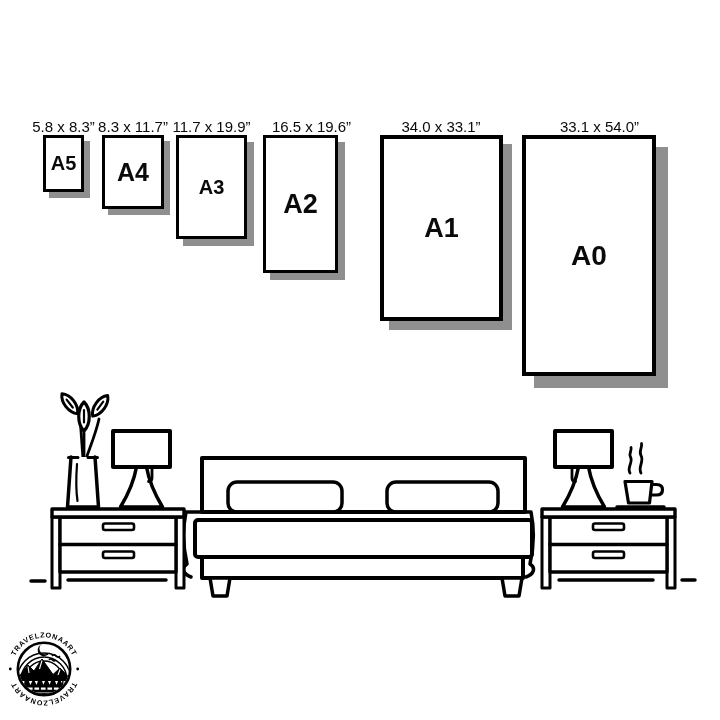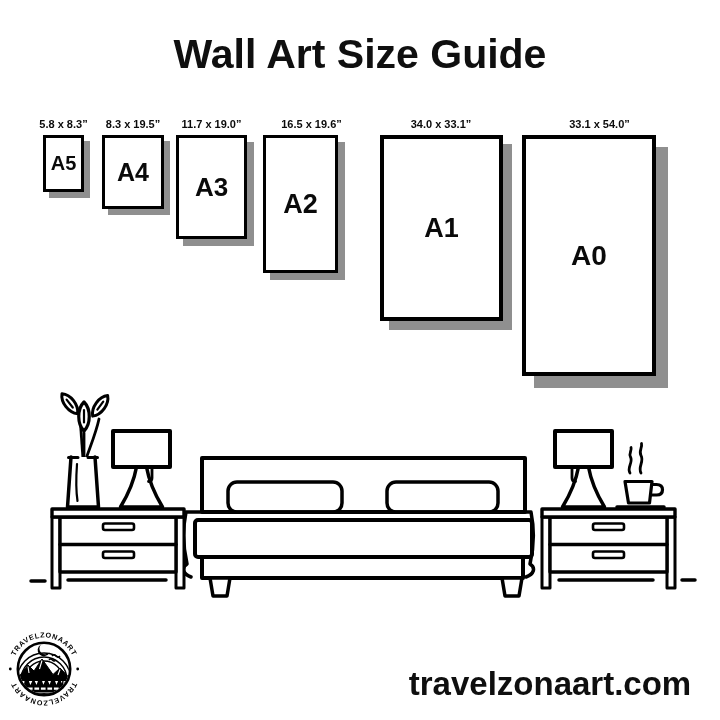--- a/index.html
+++ b/index.html
@@ -8,63 +8,62 @@
     font-family:"Liberation Sans","DejaVu Sans",sans-serif;color:#0a0a0a;
   }
   .title{
     position:absolute;top:31px;left:0;width:720px;text-align:center;
     font-size:41px;font-weight:bold;letter-spacing:0px;color:#0f0f0f;
   }
   
   .size-col{position:absolute;top:118px;}
   .dim{
     position:absolute;top:0;left:50%;transform:translateX(-50%);
-    font-size:11px;font-weight:bold;white-space:nowrap;color:#0a0a0a;
+    font-size:15px;font-weight:normal;white-space:nowrap;color:#0a0a0a;
   }
   .paper{
     position:absolute;top:17px;left:0;background:#fff;border:3px solid #000;
     box-sizing:border-box;display:flex;align-items:center;justify-content:center;
     font-weight:bold;color:#0a0a0a;
   }
   .a5{left:43px;width:41px}  .a5 .paper{width:41px;height:57px;box-shadow:6px 6px 0 #8f8f8f;font-size:20px}
   .a4{left:102px;width:62px} .a4 .paper{width:62px;height:74px;box-shadow:6px 6px 0 #8f8f8f;font-size:25px}
-  .a3{left:176px;width:71px} .a3 .paper{width:71px;height:104px;box-shadow:7px 7px 0 #8f8f8f;font-size:26px}
+  .a3{left:176px;width:71px} .a3 .paper{width:71px;height:104px;box-shadow:7px 7px 0 #8f8f8f;font-size:20px}
   .a2{left:263px;width:97px} .a2 .paper{width:75px;height:138px;box-shadow:7px 7px 0 #8f8f8f;font-size:27px}
   .a1{left:380px;width:122px}.a1 .paper{width:123px;height:186px;border-width:4px;box-shadow:9px 9px 0 #8f8f8f;font-size:27px}
   .a0{left:522px;width:155px}.a0 .paper{width:134px;height:241px;border-width:4px;box-shadow:12px 12px 0 #8f8f8f;font-size:28px}
   
   .scene{position:absolute;left:0;top:380px;width:720px;height:250px;}
   
   .logo{position:absolute;left:2px;top:624px;width:84px;height:88px;}
   .site{
     position:absolute;top:665px;left:384px;width:332px;text-align:center;
     font-size:33px;font-weight:bold;color:#0f0f0f;letter-spacing:0px;
   }
 </style>
 </head>
 <body>
 
 <div class="canvas">
 
-  <div class="title">Wall Art Size Guide</div>
 
   <div class="size-col a5">
     <div class="dim">5.8 x 8.3”</div>
     <div class="paper">
       <span>A5</span>
     </div>
   </div>
   <div class="size-col a4">
-    <div class="dim">8.3 x 19.5”</div>
+    <div class="dim">8.3 x 11.7”</div>
     <div class="paper">
       <span>A4</span>
     </div>
   </div>
   <div class="size-col a3">
-    <div class="dim">11.7 x 19.0”</div>
+    <div class="dim">11.7 x 19.9”</div>
     <div class="paper">
       <span>A3</span>
     </div>
   </div>
   <div class="size-col a2">
     <div class="dim">16.5 x 19.6”</div>
     <div class="paper">
       <span>A2</span>
     </div>
   </div>
@@ -193,15 +192,14 @@
     <circle cx="8.3" cy="45" r="1.4" fill="#000"></circle>
     <circle cx="75.7" cy="45" r="1.4" fill="#000"></circle>
     <text font-size="7.2" font-weight="bold" letter-spacing="0.7" fill="#000" text-anchor="middle" font-family="Liberation Sans, DejaVu Sans, sans-serif">
       <textPath href="#lg-top" startOffset="50%">TRAVELZONAART</textPath>
     </text>
     <text font-size="7.2" font-weight="bold" letter-spacing="0.7" fill="#000" text-anchor="middle" font-family="Liberation Sans, DejaVu Sans, sans-serif">
       <textPath href="#lg-bot" startOffset="50%">TRAVELZONAART</textPath>
     </text>
   </svg>
 
-  <div class="site">travelzonaart.com</div>
 
 </div>
 
 </body></html>

